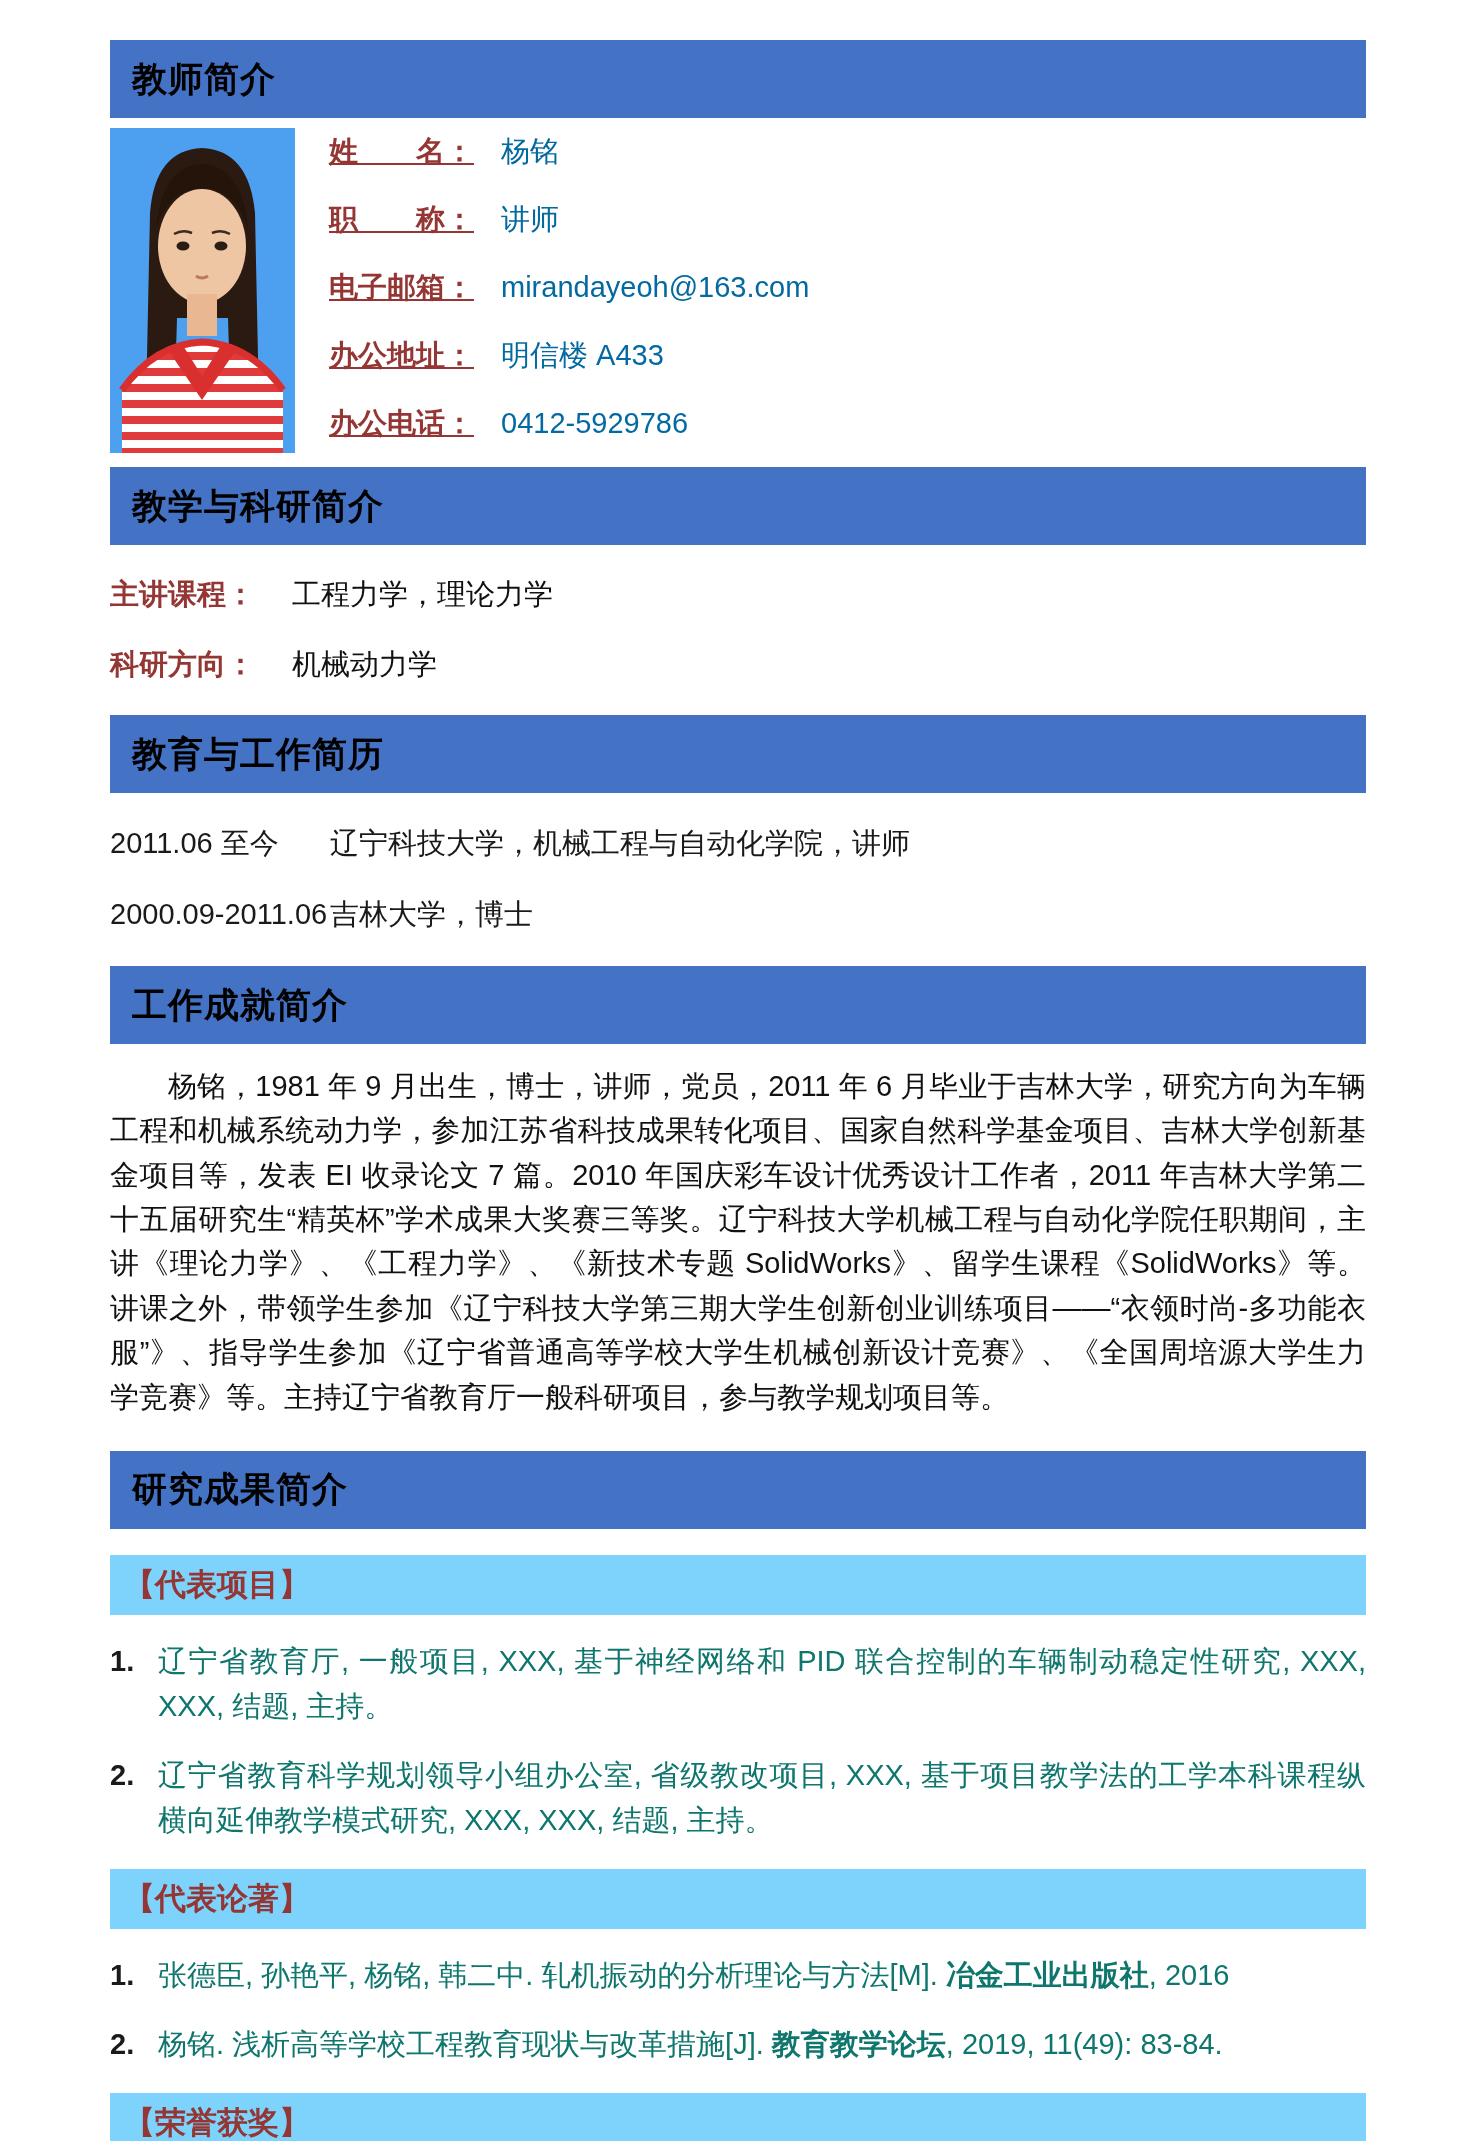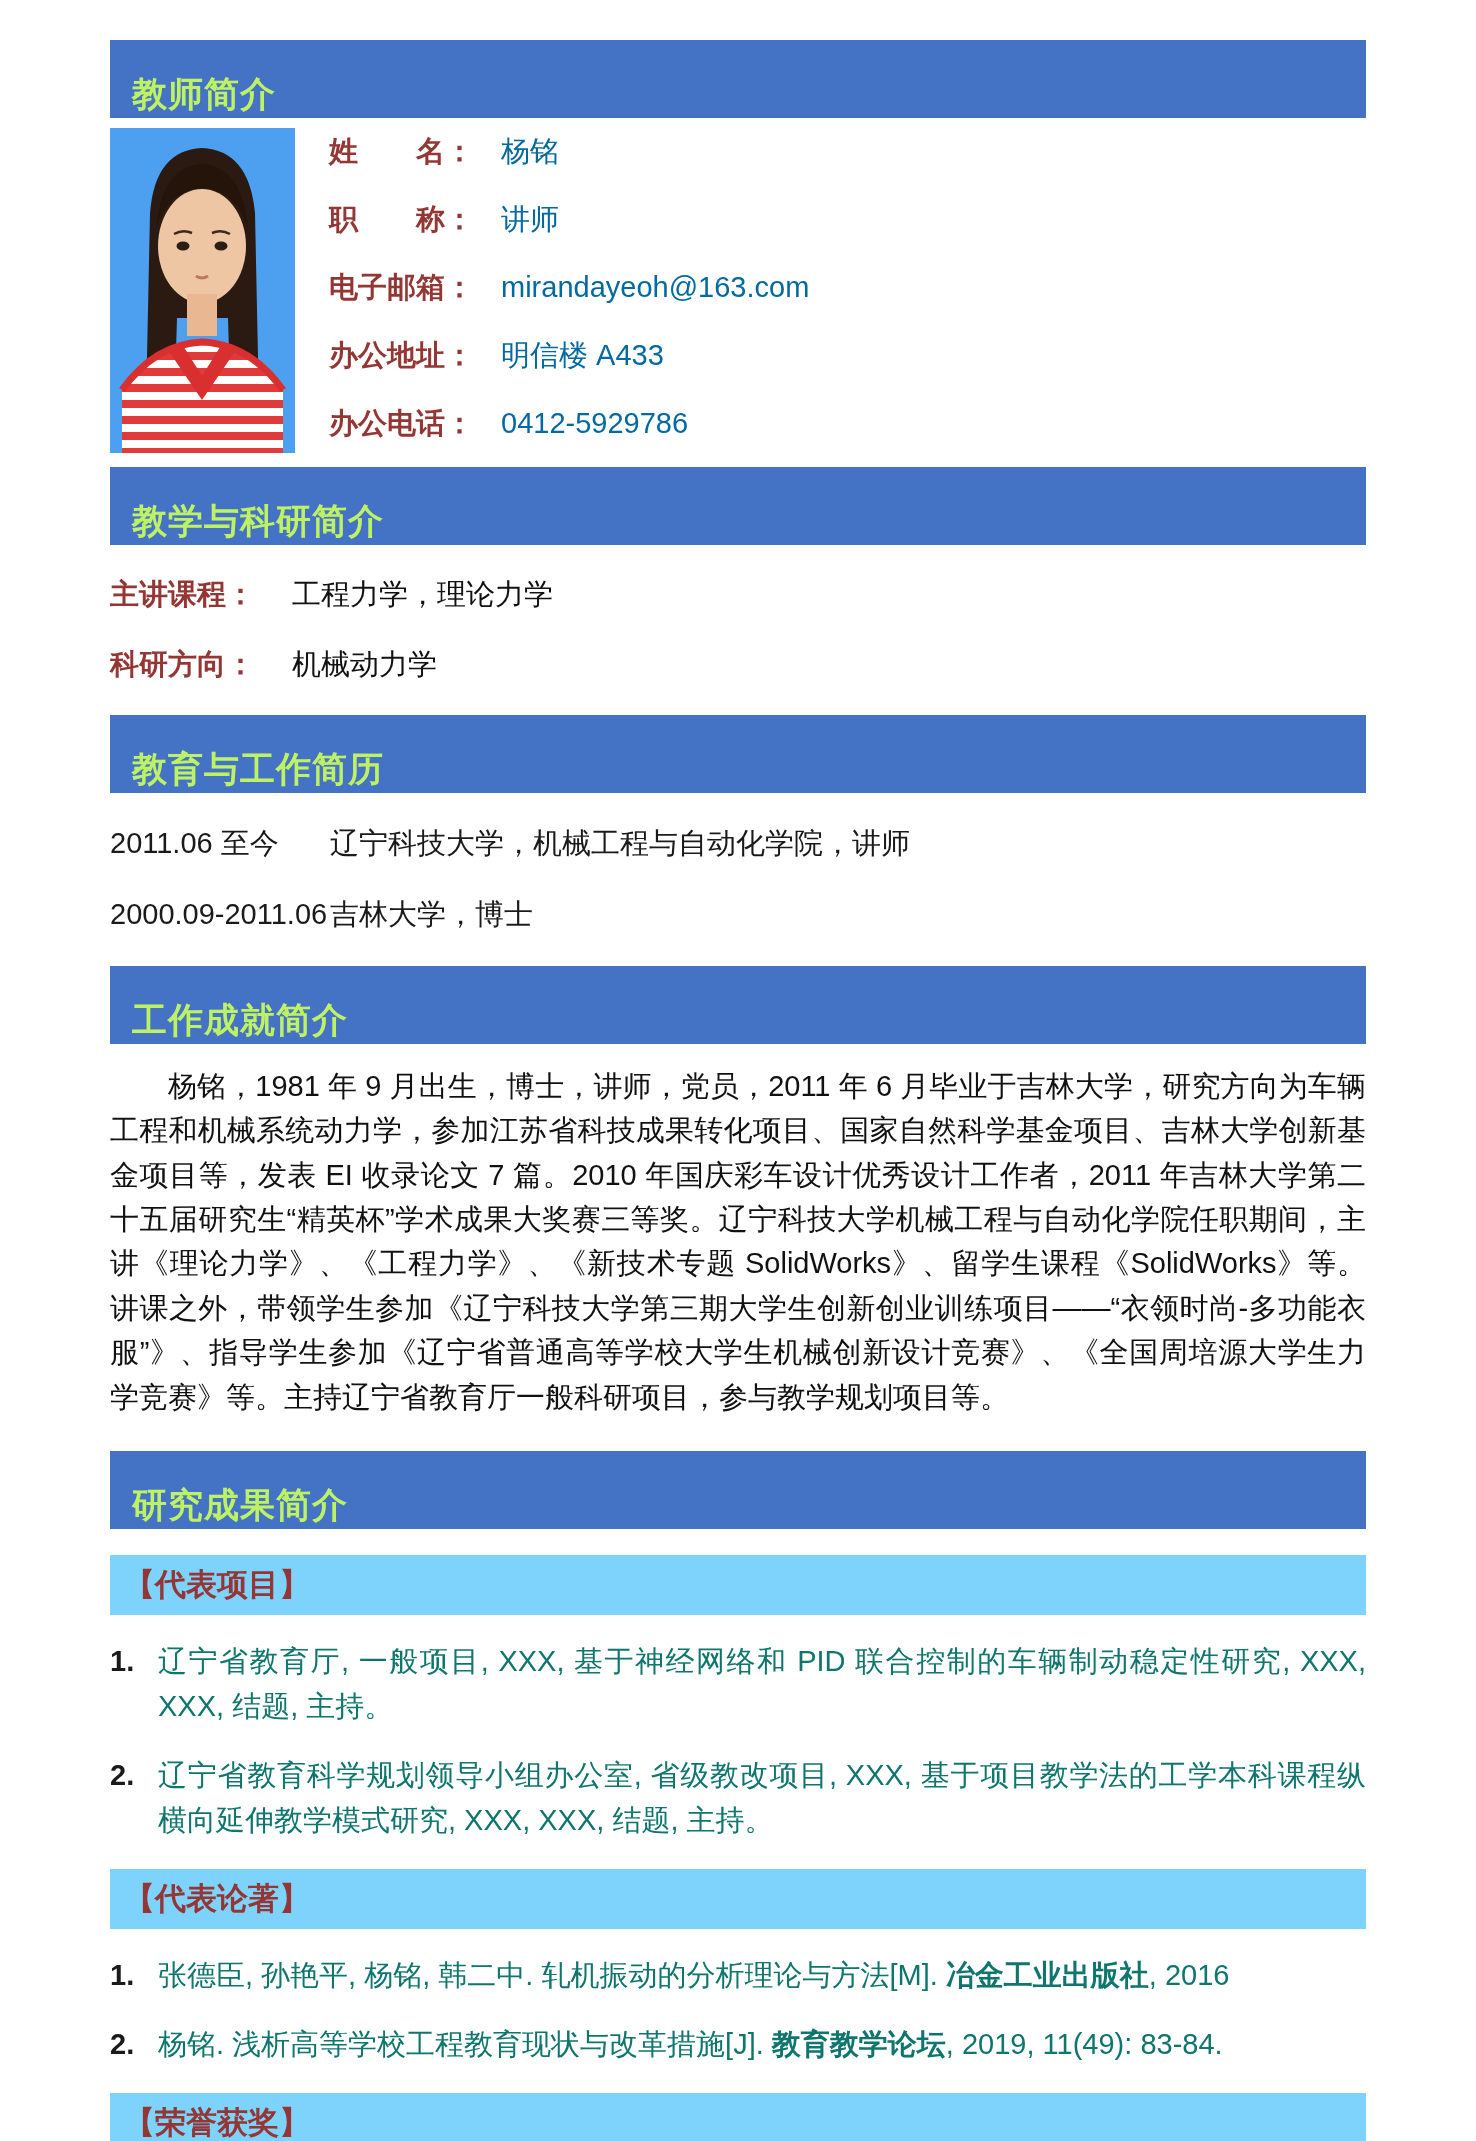--- a/index.html
+++ b/index.html
@@ -4,30 +4,30 @@
 <style>
   html,body{margin:0;padding:0;background:#ffffff;}
   body{
     width:1476px;height:2141px;
     font-family:"Liberation Sans","DejaVu Sans",sans-serif;
     color:#1a1a1a;
     -webkit-font-smoothing:antialiased;
   }
   .page{box-sizing:border-box;width:1476px;padding:40px 110px 30px 110px;}
   .bar{
-    background:#4472C4;color:#bef264;font-weight:bold;font-size:35px;
-    height:78px;display:flex;align-items:flex-end;
+    background:#4472C4;color:#000000;font-weight:bold;font-size:35px;
+    height:78px;display:flex;align-items:center;
     padding-left:22px;box-sizing:border-box;letter-spacing:1px;
   }
   
   .profile{display:flex;margin:10px 0 14px 0;}
   .photo{width:185px;height:325px;flex:none;display:block;}
   .fields{margin-left:34px;display:flex;flex-direction:column;justify-content:space-between;height:312px;padding-top:4px;}
   .frow{display:flex;align-items:baseline;font-size:29px;}
-  .frow .lbl{color:#943634;font-weight:bold;width:172px;flex:none;}
+  .frow .lbl{color:#943634;font-weight:bold;width:172px;flex:none;text-decoration:underline;}
   .frow .val{color:#0369a1;}
   
   .trow{display:flex;align-items:baseline;font-size:29px;margin:30px 0;}
   .trow .lbl{color:#943634;font-weight:bold;width:182px;flex:none;}
   .trow .val{color:#111111;}
   .crow{display:flex;align-items:baseline;font-size:29px;margin:31px 0;}
   .crow .period{width:220px;flex:none;}
   .crow .detail{}
   
   .para{

